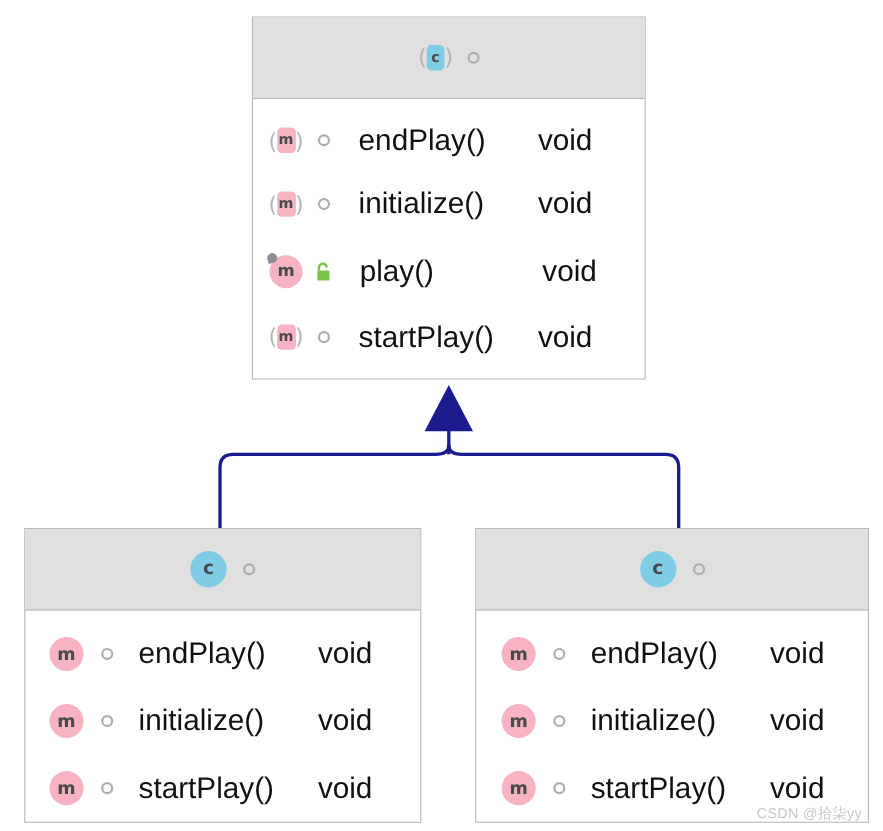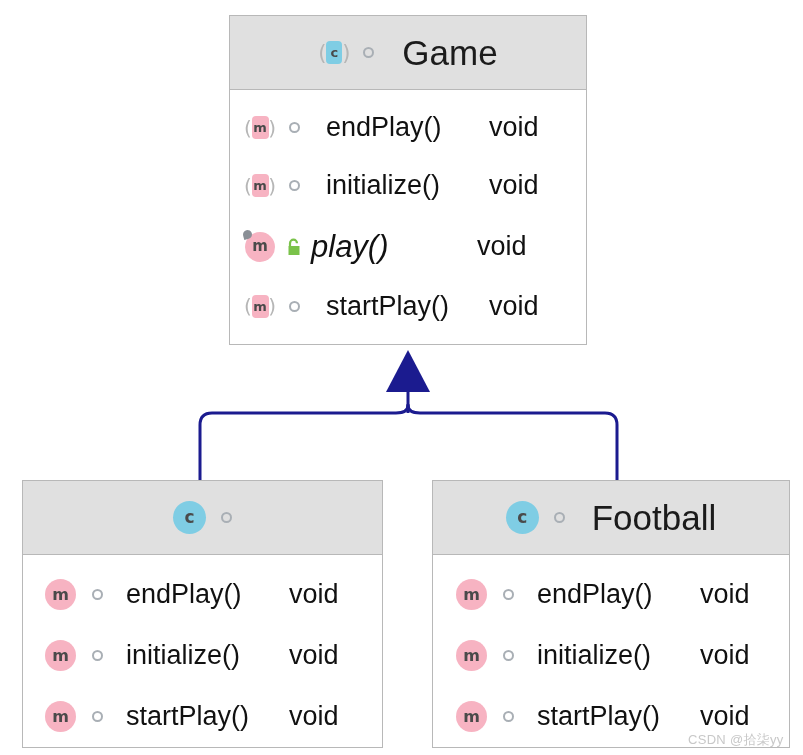--- a/index.html
+++ b/index.html
@@ -172,21 +172,20 @@
 
   <div class="class-box" style="left:229px; top:15px; width:358px; height:330px;">
     <div class="class-header" style="height:74px;">
       <div class="class-header-inner">
         <span class="icon-slot badge-abstract" style="width:32px; height:28px;">
           <span class="paren left" style="font-size:21px;">(</span>
           <span class="fill cls" style="width:16px; height:23px; font-size:13px;">c</span>
           <span class="paren right" style="font-size:21px;">)</span>
         </span>
         <span class="vis-dot" style="width:11px; height:11px; margin-left:13px;"></span>
-        <span class="class-name" style="font-size:35px; margin-left:28px;">Game</span>
       </div>
     </div>
     <div class="class-body" style="padding:10px 0 0 0;">
 
       <div class="member-row" style="height:55px; padding-left:14px;">
         <span class="icon-slot badge-abstract" style="width:32px; height:26px;">
           <span class="paren left" style="font-size:20px;">(</span>
           <span class="fill mth" style="width:17px; height:23px; font-size:13px;">m</span>
           <span class="paren right" style="font-size:20px;">)</span>
         </span>
@@ -208,21 +207,21 @@
 
       <div class="member-row" style="height:61px; padding-left:14px;">
         <span class="icon-slot" style="width:32px; height:30px;">
           <span class="badge-circle mth" style="width:30px; height:30px; font-size:15px;">m</span>
           <span class="override-mark"></span>
         </span>
         <svg class="padlock" width="20" height="20" viewBox="0 0 20 20" style="margin-left:8px;">
           <path d="M6 9 V6.2 A3.4 3.4 0 0 1 13 6.2" fill="none" stroke="#7ac24a" stroke-width="2.2"></path>
           <rect x="4.5" y="9" width="11" height="9" fill="#7ac24a"></rect>
         </svg>
-        <span class="member-name" style="font-size:31px; margin-left:7px; width:166px;font-style:italic;">play()</span>
+        <span class="member-name" style="font-size:27px; margin-left:23px; width:166px;">play()</span>
         <span class="member-type" style="font-size:27px;">void</span>
       </div>
 
       <div class="member-row" style="height:58px; padding-left:14px;">
         <span class="icon-slot badge-abstract" style="width:32px; height:26px;">
           <span class="paren left" style="font-size:20px;">(</span>
           <span class="fill mth" style="width:17px; height:23px; font-size:13px;">m</span>
           <span class="paren right" style="font-size:20px;">)</span>
         </span>
         <span class="vis-dot" style="width:11px; height:11px; margin-left:13px;"></span>
@@ -272,21 +271,20 @@
     </div>
   </div>
 
   <div class="class-box" style="left:432px; top:480px; width:358px; height:268px;">
     <div class="class-header" style="height:74px;">
       <div class="class-header-inner">
         <span class="icon-slot" style="width:33px; height:33px;">
           <span class="badge-circle cls" style="width:33px; height:33px; font-size:17px;">c</span>
         </span>
         <span class="vis-dot" style="width:11px; height:11px; margin-left:15px;"></span>
-        <span class="class-name" style="font-size:35px; margin-left:27px;">Football</span>
       </div>
     </div>
     <div class="class-body" style="padding:9px 0 0 0;">
 
       <div class="member-row" style="height:61px; padding-left:23px;">
         <span class="icon-slot" style="width:31px; height:31px;">
           <span class="badge-circle mth" style="width:31px; height:31px; font-size:16px;">m</span>
         </span>
         <span class="vis-dot" style="width:11px; height:11px; margin-left:16px;"></span>
         <span class="member-name" style="font-size:27px; margin-left:23px; width:163px;">endPlay()</span>

